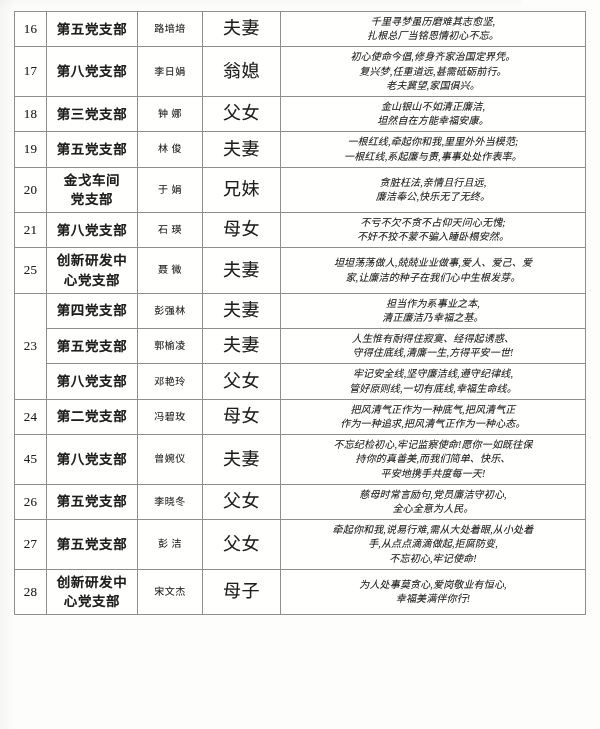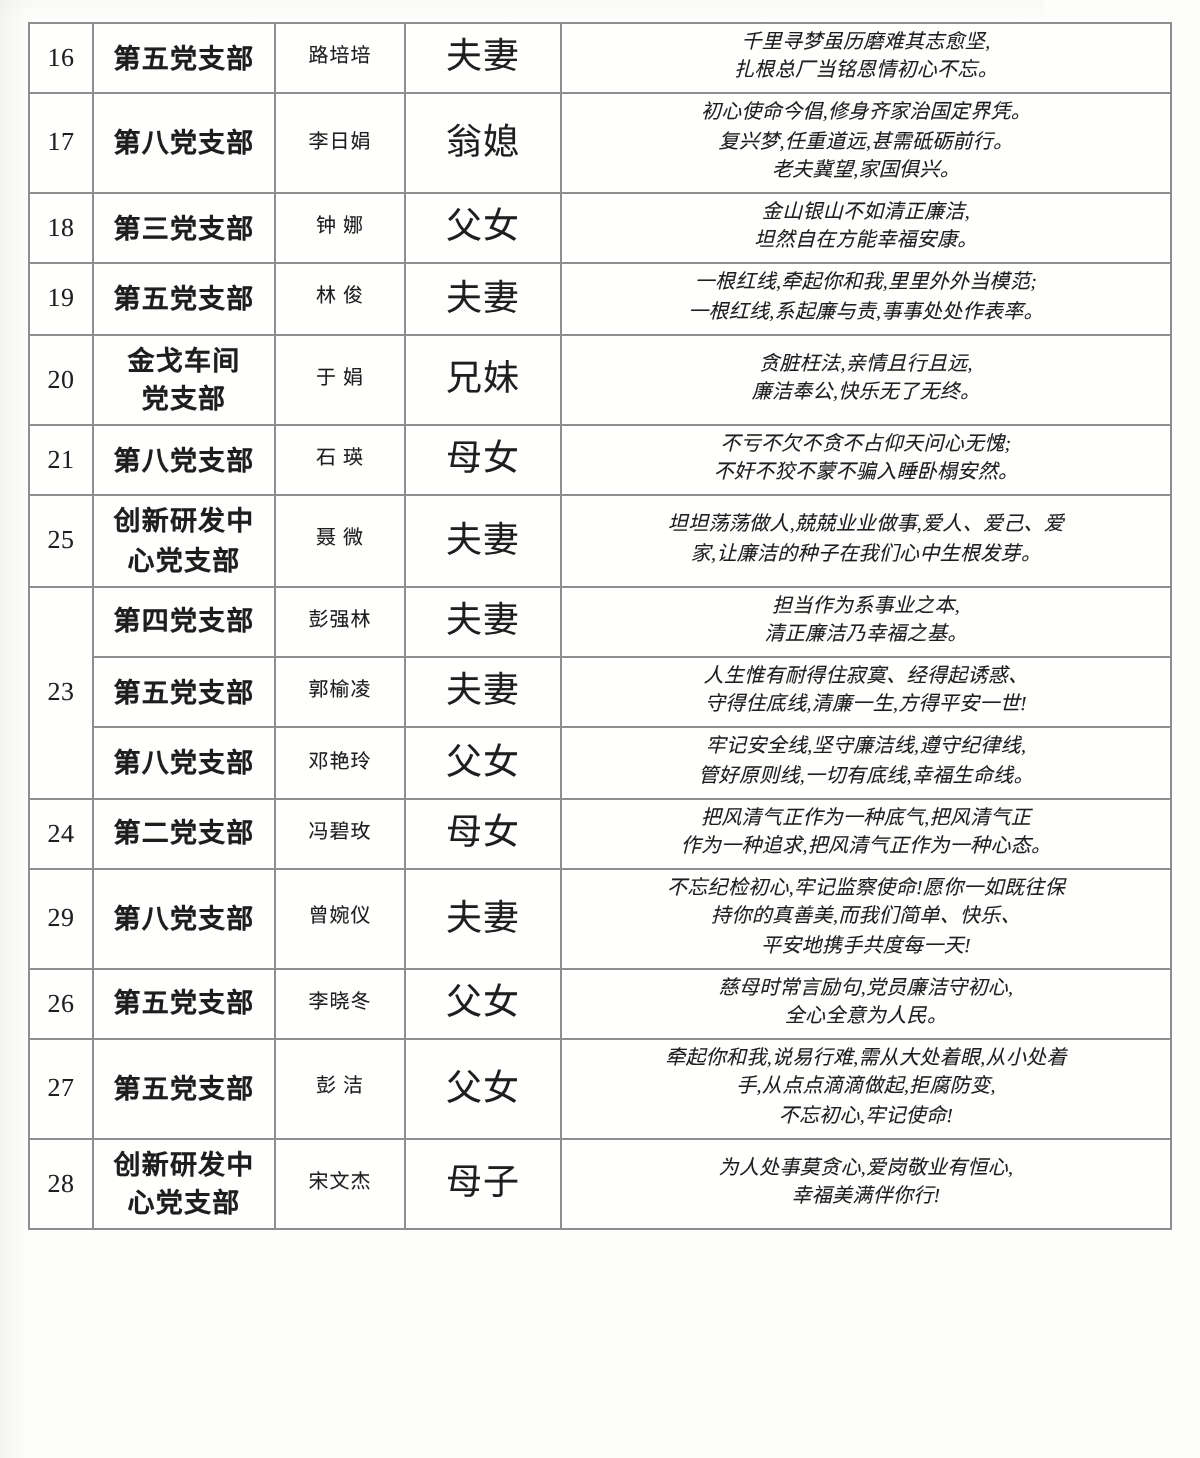--- a/index.html
+++ b/index.html
@@ -224,21 +224,21 @@
             <span class="line">第二党支部</span>
           </td>
           <td class="name">冯碧玫</td>
           <td class="relation">母女</td>
           <td class="content">
             <span class="line">把风清气正作为一种底气,把风清气正</span>
             <span class="line">作为一种追求,把风清气正作为一种心态。</span>
           </td>
         </tr>
         <tr>
-          <td class="idx">29</td>
+          <td class="idx">45</td>
           <td class="branch">
             <span class="line">第八党支部</span>
           </td>
           <td class="name">曾婉仪</td>
           <td class="relation">夫妻</td>
           <td class="content">
             <span class="line">不忘纪检初心,牢记监察使命!愿你一如既往保</span>
             <span class="line">持你的真善美,而我们简单、快乐、</span>
             <span class="line">平安地携手共度每一天!</span>
           </td>

